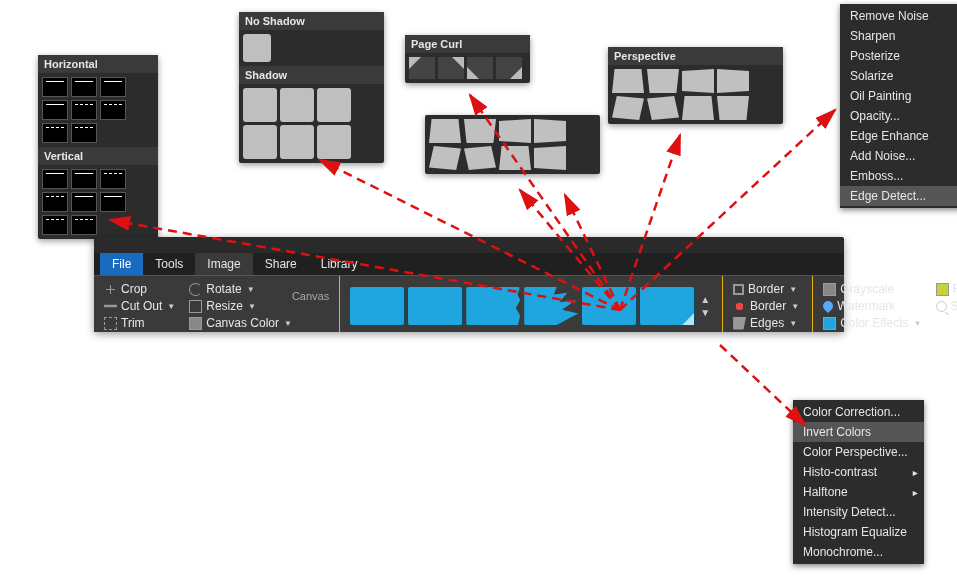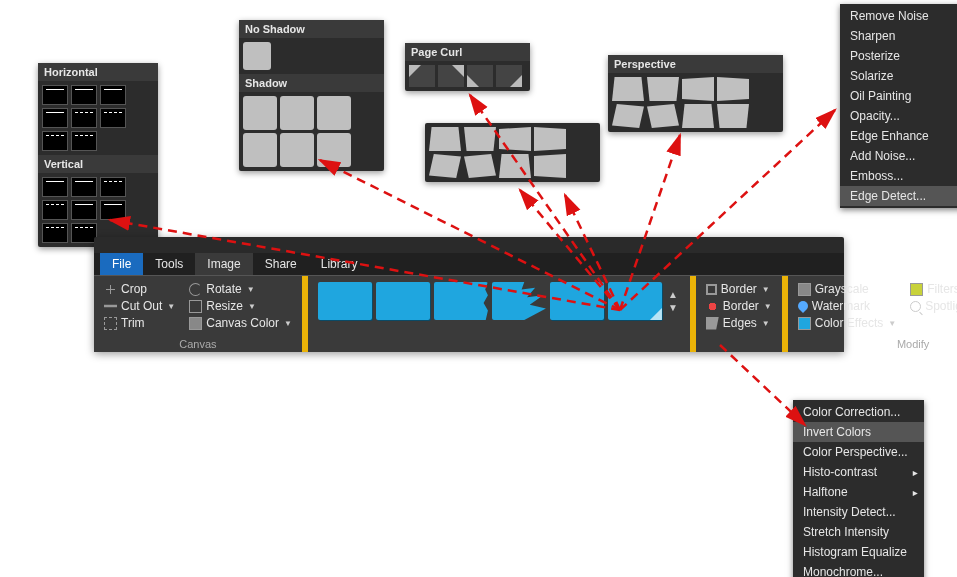--- a/index.html
+++ b/index.html
@@ -1,19 +1,19 @@
 <!DOCTYPE html>
 <html><head>
 <meta charset="utf-8">
 <style>
   * { box-sizing: border-box; margin: 0; padding: 0; font-family: "Segoe UI", Arial, sans-serif; }
   body { background: #fff; width: 957px; height: 577px; position: relative; overflow: hidden; font-size: 12px; }
 
   
-  .panel { position: absolute; background: #2c2c2c; color: #e6e6e6; border-radius: 2px; box-shadow: 0 2px 6px rgba(0,0,0,.4); margin-top: 8px; }
+  .panel { position: absolute; background: #2c2c2c; color: #e6e6e6; border-radius: 2px; box-shadow: 0 2px 6px rgba(0,0,0,.4); }
   .panel-header { background: #3a3a3a; padding: 3px 6px; font-size: 11px; font-weight: 600; }
   .panel-body { padding: 4px; display: flex; flex-wrap: wrap; gap: 3px; }
 
   .swatch { width: 28px; height: 28px; background: #bfbfbf; border-radius: 3px; }
   .swatch-lg { width: 34px; height: 34px; }
 
   
   .edge-cell { width: 26px; height: 20px; background: #000; border: 1px solid #555; position: relative; }
   .edge-cell::after { content:""; position:absolute; inset:3px; border-top:1px solid #fff; }
   .edge-wave::after { border-top:1px dashed #fff; }
@@ -30,21 +30,21 @@
   .titlebar .spacer{flex:1;}
   .titlebar .appname{color:#bbb;font-size:11px;}
   .qa-icon{width:12px;height:12px;display:inline-block;}
 
   .tabs{display:flex;align-items:flex-end;background:#202020;padding-left:6px;margin-top:16px;}
   .tab{padding:4px 12px;font-size:12px;cursor:pointer;}
   .tab.file{background:#1a6bbf;color:#fff;}
   .tab.active{background:#3a3a3a;}
 
   .ribbon{display:flex;background:#3a3a3a;border-top:1px solid #555;}
-  .group{padding:6px 10px 2px;border-right:6px solid #eab308;display:flex;flex-direction:column;justify-content:space-between;}
+  .group{padding:6px 10px 2px;border-right:1px solid #eab308;display:flex;justify-content:space-between;}
   .group-row{display:flex;flex-direction:column;gap:3px;}
   .group-row.cols{flex-direction:row;gap:14px;}
   .group-label{text-align:center;color:#aaa;font-size:11px;margin-top:8px;}
   .btn{display:flex;align-items:center;gap:4px;font-size:12px;cursor:pointer;white-space:nowrap;}
   .btn .drop{font-size:8px;margin-left:1px;color:#ccc;}
   .ico{width:13px;height:13px;display:inline-block;border:1px solid #999;}
   .ico.crop{border:none;background:linear-gradient(#999,#999) center/9px 1px no-repeat,linear-gradient(#999,#999) center/1px 9px no-repeat;}
   .ico.rotate{border:none;border-radius:50%;border:1px solid #999;border-right-color:transparent;}
   .ico.cut{border:none;background:#999;clip-path:polygon(0 40%,100% 40%,100% 60%,0 60%);}
   .ico.resize{border:1px solid #999;}
@@ -181,21 +181,20 @@
     <div class="menu-item hover">Edge Detect...</div>
   </div>
 
 <div class="menu" id="coloreffects-menu" style="left:793px;top:400px;">
     <div class="menu-item">Color Correction...</div>
     <div class="menu-item hover">Invert Colors</div>
     <div class="menu-item">Color Perspective...</div>
     <div class="menu-item">Histo-contrast<span class="caret">▸</span></div>
     <div class="menu-item">Halftone<span class="caret">▸</span></div>
     <div class="menu-item">Intensity Detect...</div>
-    <div class="menu-item">Stretch Intensity</div>
     <div class="menu-item">Histogram Equalize</div>
     <div class="menu-item">Monochrome...</div>
   </div>
 
 <div class="app">
   <div class="tabs">
     <div class="tab file">File</div>
     <div class="tab">Tools</div>
     <div class="tab active">Image</div>
     <div class="tab">Share</div>

